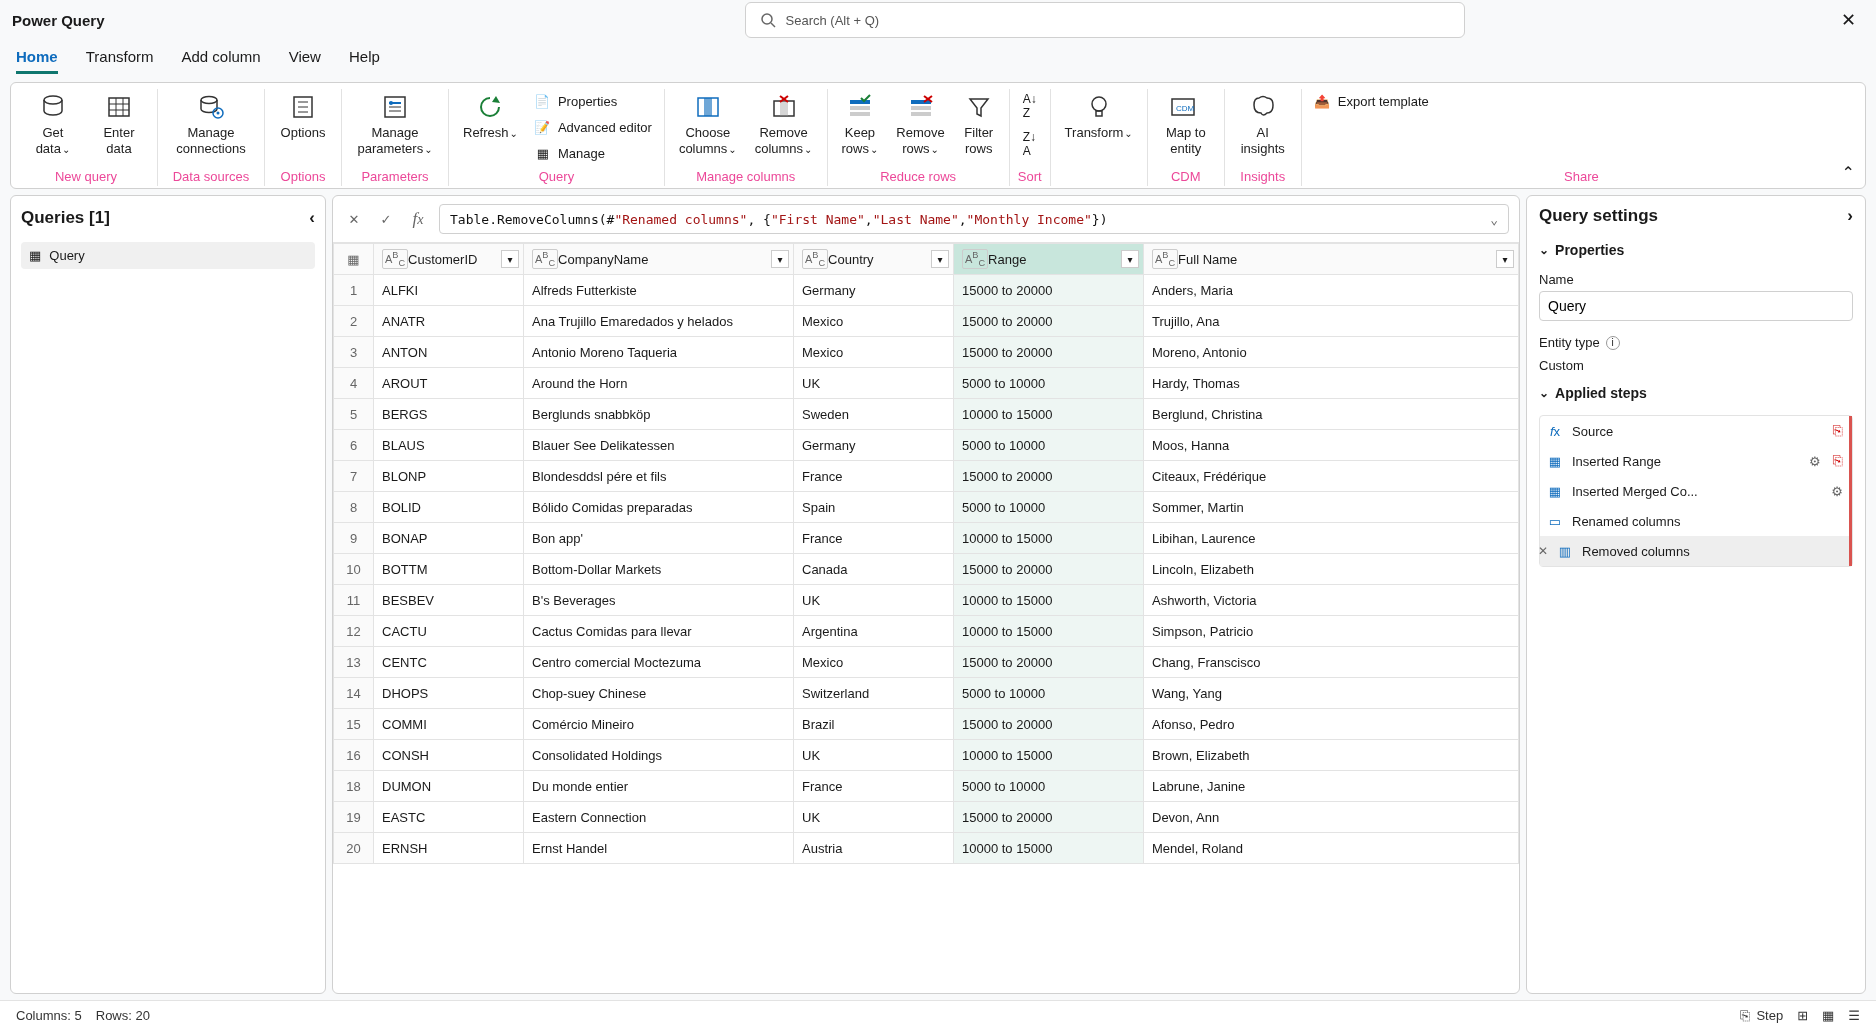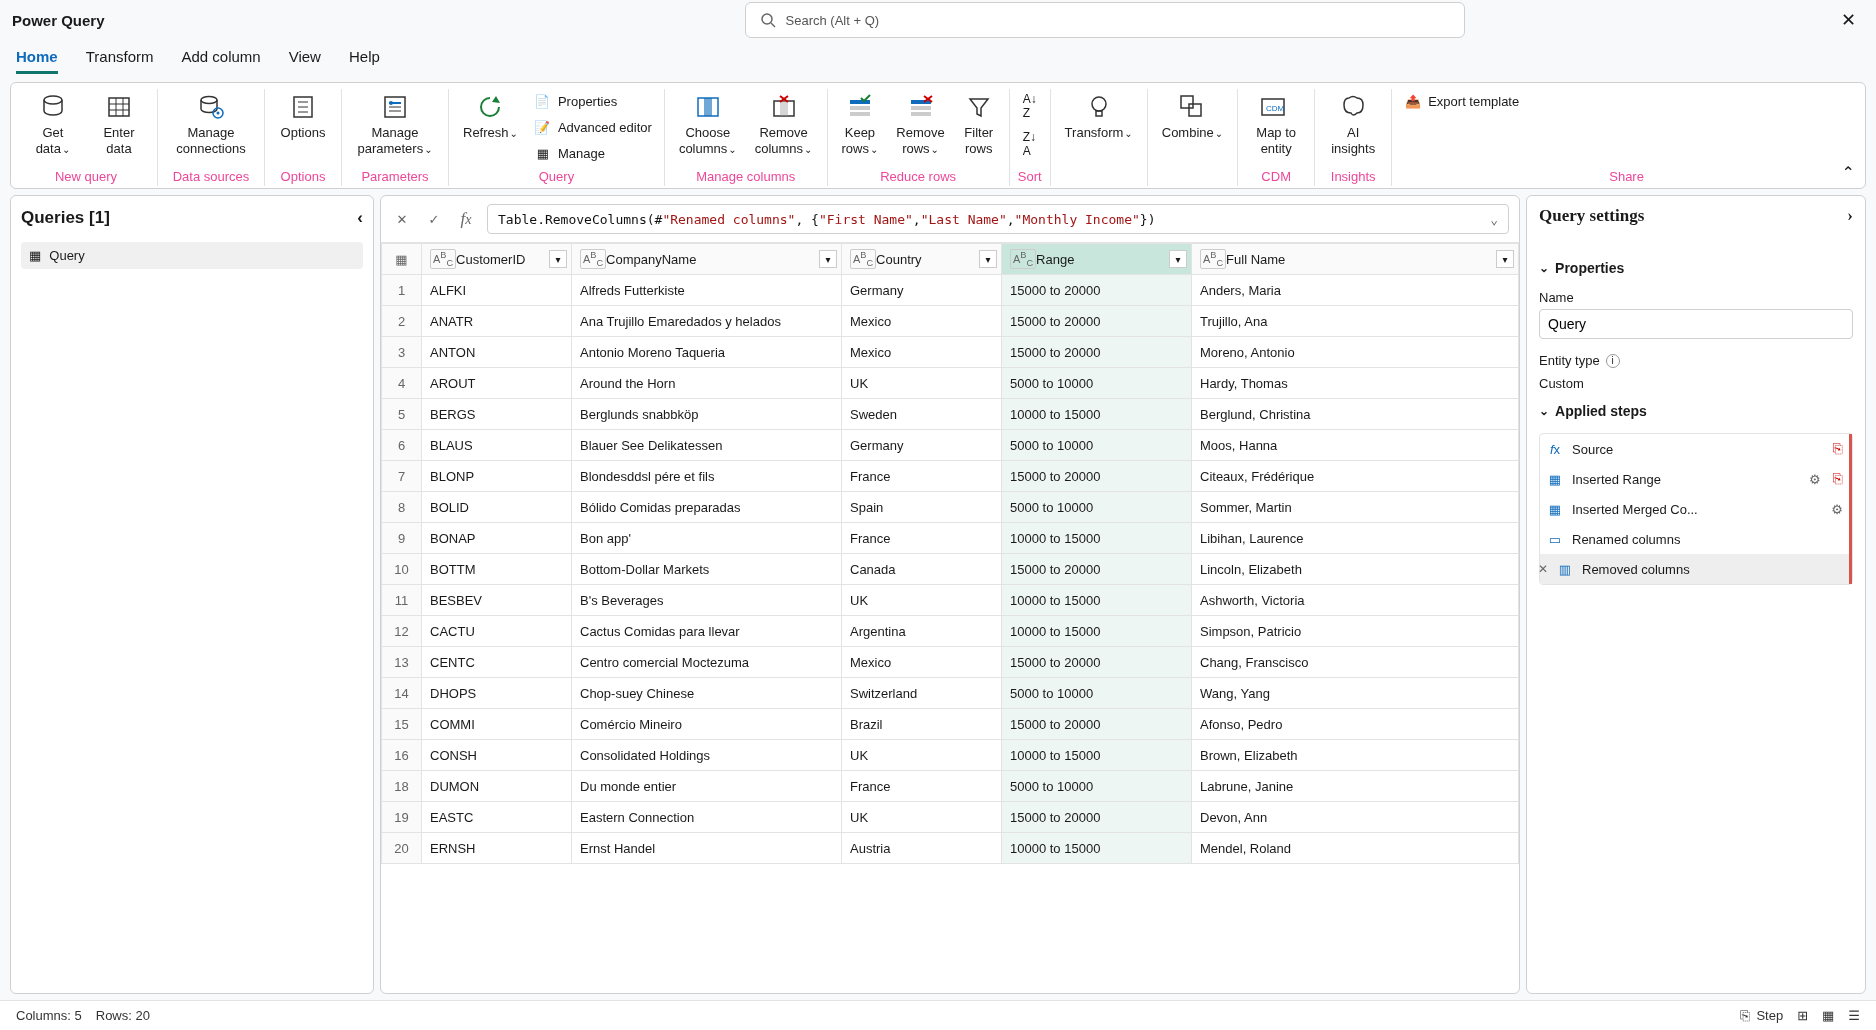--- a/index.html
+++ b/index.html
@@ -27,21 +27,21 @@
 .ribbtn .lbl { font-size: 13px; line-height: 1.25; color: #222; }
 .ribbtn .drop::after { content: "⌄"; font-size: 10px; margin-left: 1px; }
 .riblabel { font-size: 13px; color: #ec4899; margin-top: auto; padding: 4px 0 2px 0; }
 .ribsmall { display: flex; align-items: center; gap: 6px; padding: 3px 4px; cursor: pointer; font-size: 13px; white-space: nowrap; }
 .ribsmall .icon { width: 18px; height: 18px; display:flex; align-items:center; justify-content:center; }
 .ribchevron { position: absolute; right: 10px; bottom: 6px; font-size: 16px; cursor: pointer; }
 
 
 .main { display: flex; flex: 1; gap: 6px; padding: 0 10px 6px 10px; min-height: 0; }
 .pane { border: 1px solid #d0d0d0; border-radius: 6px; background: #fff; display: flex; flex-direction: column; min-height: 0; }
-.queries { width: 364px; padding: 12px 10px; }
+.queries { width: 316px; padding: 12px 10px; }
 .queries .hdr { display:flex; align-items:center; justify-content: space-between; font-size: 17px; font-weight: 600; margin-bottom: 14px; }
 .qitem { display:flex; align-items:center; gap:8px; padding:6px 8px; border-radius:4px; background:#f0f0f0; cursor:pointer; }
 
 .center { flex: 1; display:flex; flex-direction:column; min-width:0; }
 .fbar { display:flex; align-items:center; gap:10px; padding: 8px 10px; }
 .fbar .btn { width:22px; height:22px; display:flex; align-items:center; justify-content:center; cursor:pointer; color:#666; }
 .fbar .fx { font-style: italic; font-family: "Times New Roman", serif; font-size: 17px; }
 .formula { flex:1; border:1px solid #d0d0d0; border-radius:4px; height:30px; display:flex; align-items:center; padding:0 10px; font-family: Consolas, monospace; font-size: 13px; }
 .formula .kw { color:#111; }
 .formula .str { color:#a31515; }
@@ -52,21 +52,21 @@
 th, td { border: 1px solid #e3e3e3; padding: 4px 8px; font-size: 13px; text-align:left; height: 31px; }
 th { background:#fafafa; font-weight:400; position:relative; }
 th.sel { background:#c8e6dc; }
 th .thwrap { display:flex; align-items:center; }
 th .drop { position:absolute; right:4px; top:50%; transform:translateY(-50%); border:1px solid #ccc; width:18px; height:18px; display:flex; align-items:center; justify-content:center; font-size:10px; background:#fff; cursor:pointer; }
 td.rownum, th.rownum { width:40px; text-align:center; color:#666; background:#fafafa; }
 td.sel { background:#eef6f3; }
 .typeicon { font-size:11px; color:#666; border:1px solid #ccc; padding:0 2px; border-radius:2px; }
 
 .settings { width: 340px; padding: 10px 12px; }
-.settings .hdr { display:flex; align-items:flex-end; justify-content:space-between; font-size:17px; font-weight:600; margin-bottom:26px;font-family:Liberation Serif, serif; }
+.settings .hdr { display:flex; align-items:flex-end; justify-content:space-between; font-size:17px; font-weight:600; margin-bottom:8px; }
 .sect { font-size:14px; font-weight:600; margin:8px 0; display:flex; align-items:center; gap:6px; }
 .sect::before { content:"⌄"; font-size:12px; }
 .fldlbl { font-size:13px; margin:6px 0 4px 0; }
 .fld { width:100%; border:1px solid #d0d0d0; border-radius:4px; height:30px; padding:0 8px; font-size:14px; }
 .steps { border:1px solid #e3e3e3; border-radius:4px; margin-top:6px; }
 .step { display:flex; align-items:center; gap:8px; padding:6px 6px; border-right:3px solid #d9534f; cursor:pointer; position:relative; }
 .step .icon { width:18px; height:18px; display:flex; align-items:center; justify-content:center; color:#0f6cbd; }
 .step .gear { margin-left:auto; color:#666; }
 .step.sel { background:#eee; }
 .step.sel::before { content:"✕"; position:absolute; left:-2px; color:#666; font-size:12px; }
@@ -307,34 +307,20 @@
                 <circle cx="14" cy="11" r="7" fill="none" stroke="#333" stroke-width="1.5"></circle>
                 <rect x="11" y="18" width="6" height="5" fill="none" stroke="#333" stroke-width="1.5"></rect>
               </svg>
             </span>
           <span class="lbl drop">Transform</span>
         </div>
       </div>
       <div class="riblabel">&nbsp;</div>
     </div>
 
-    <div class="ribgroup">
-      <div class="row">
-        <div class="ribbtn">
-          <span class="icon">
-              <svg width="28" height="28">
-                <rect x="3" y="3" width="12" height="12" fill="none" stroke="#333" stroke-width="1.5"></rect>
-                <rect x="11" y="11" width="12" height="12" fill="none" stroke="#333" stroke-width="1.5"></rect>
-              </svg>
-            </span>
-          <span class="lbl drop">Combine</span>
-        </div>
-      </div>
-      <div class="riblabel">&nbsp;</div>
-    </div>
 
     <div class="ribgroup">
       <div class="row">
         <div class="ribbtn">
           <span class="icon">
               <svg width="34" height="28">
                 <rect x="2" y="6" width="22" height="16" fill="none" stroke="#333" stroke-width="1.5"></rect>
                 <text x="6" y="18" font-size="8" fill="#0f6cbd">CDM</text>
               </svg>
             </span>

